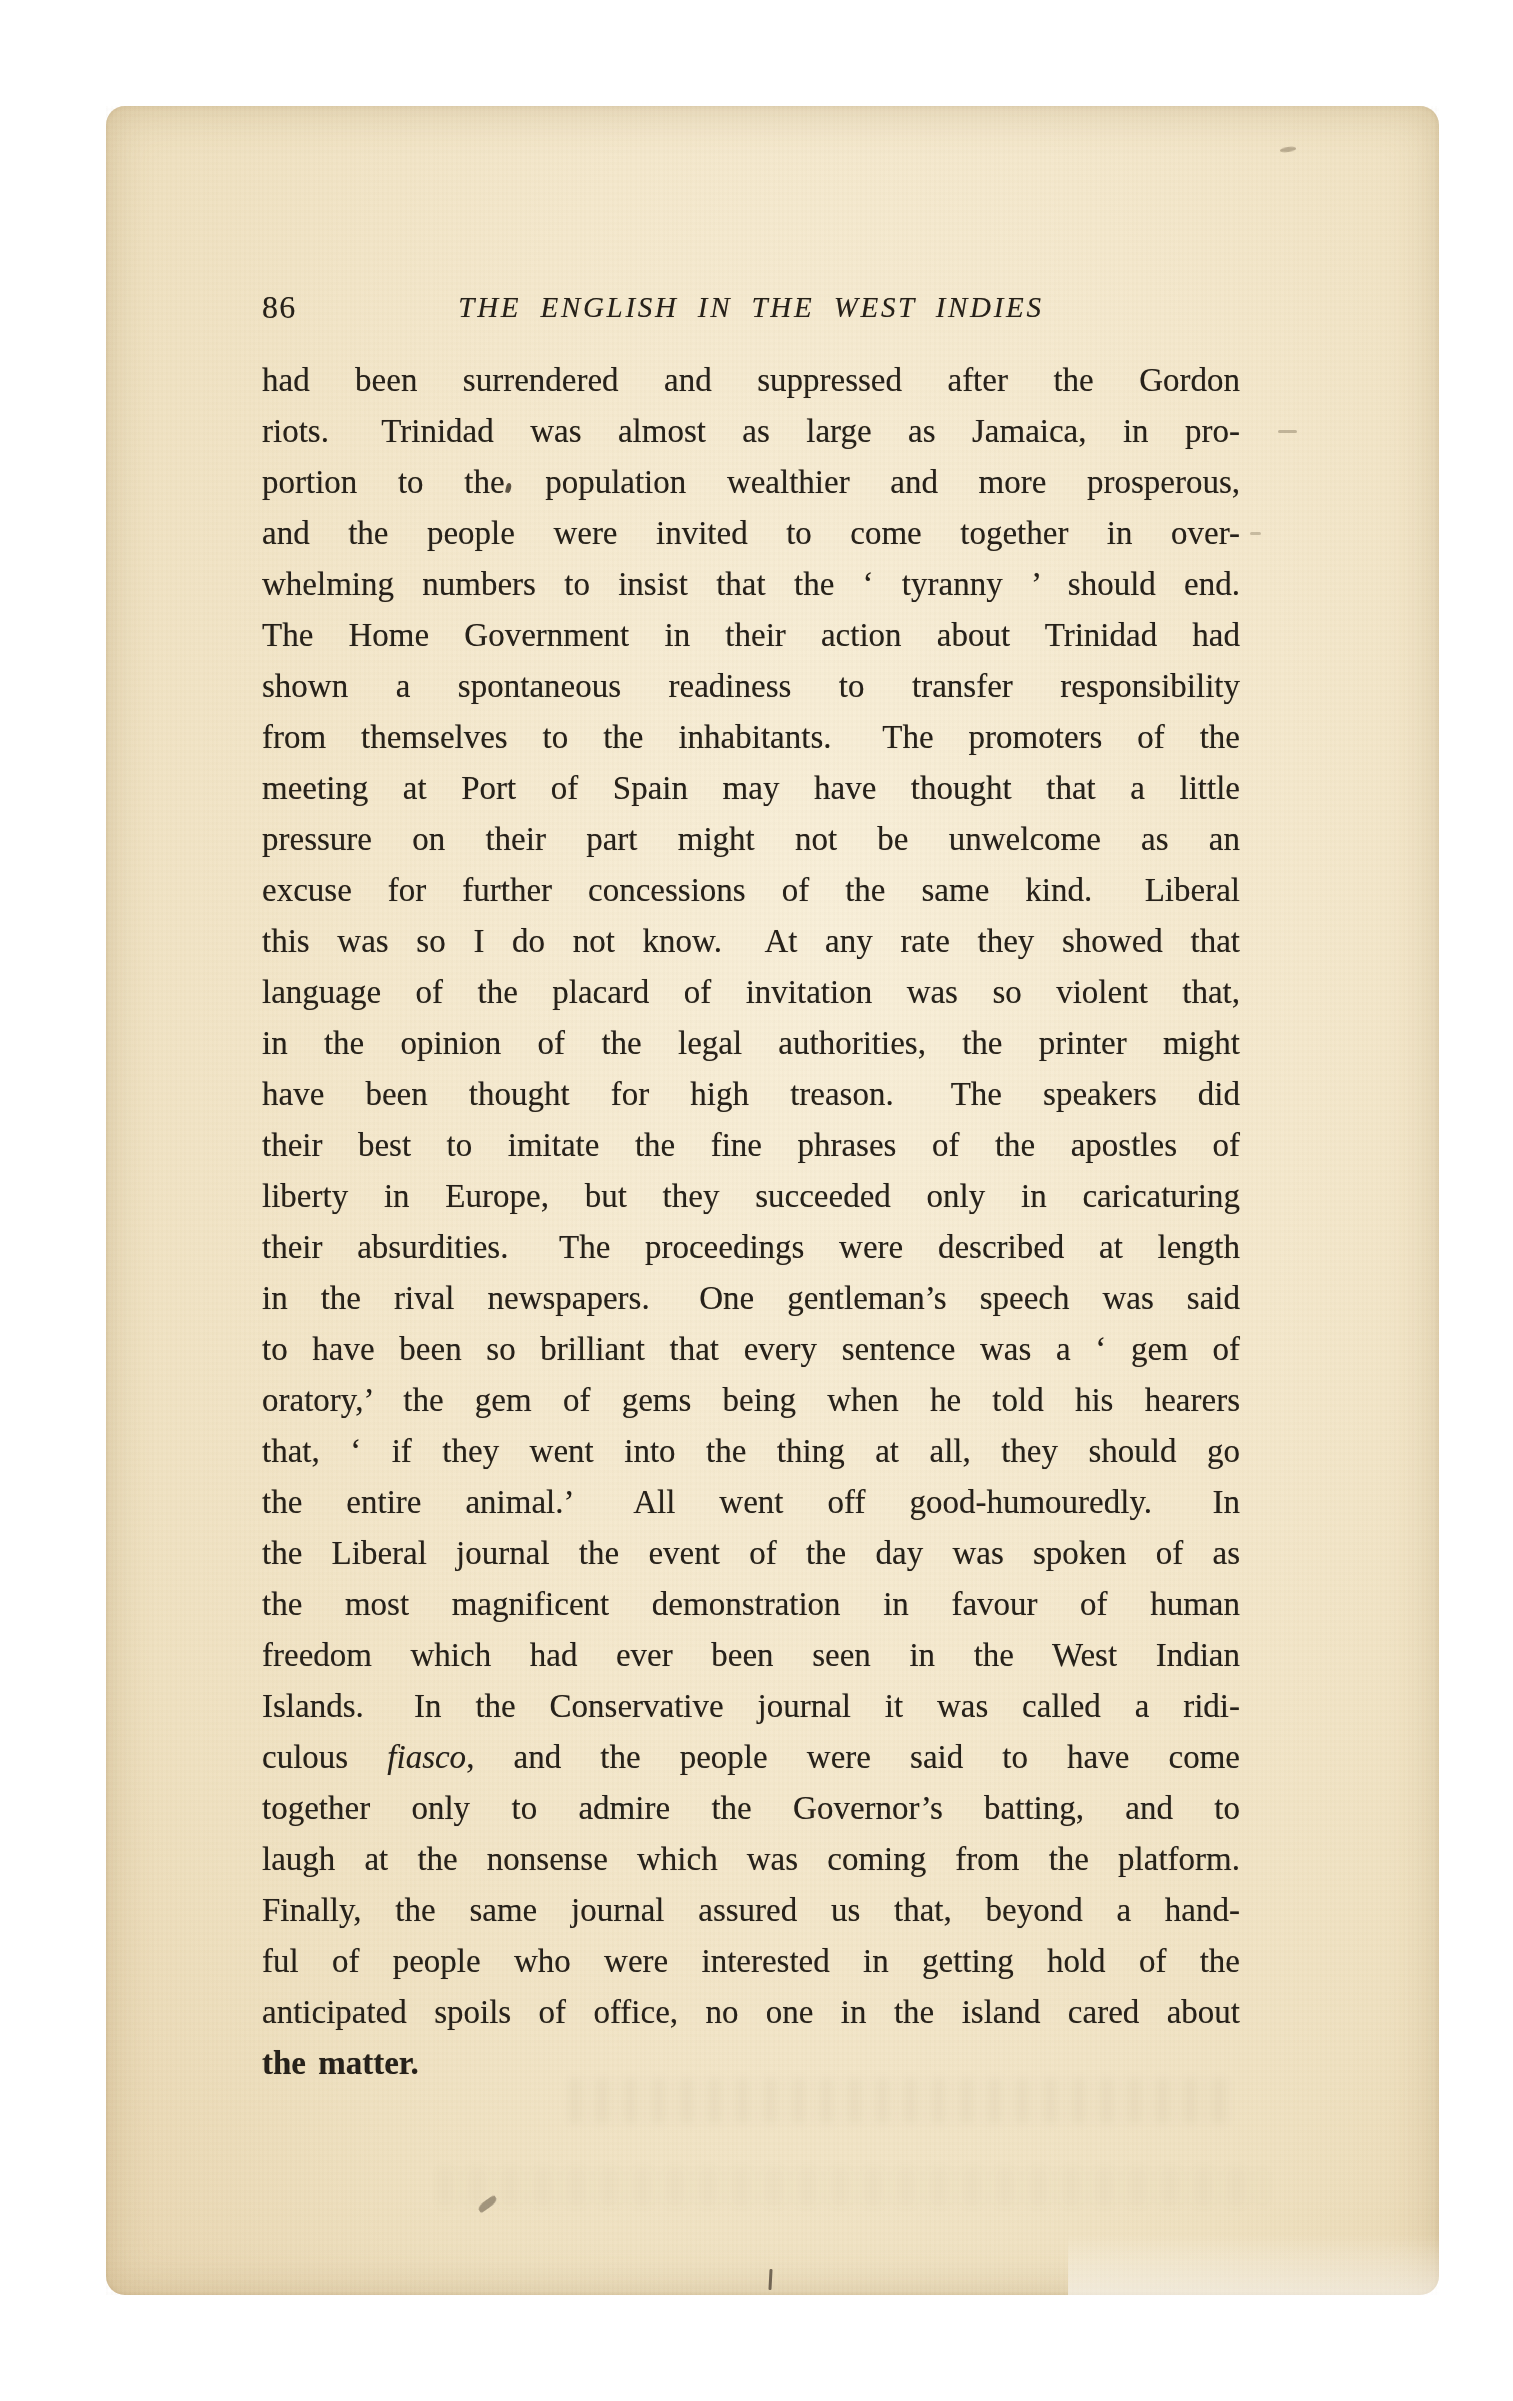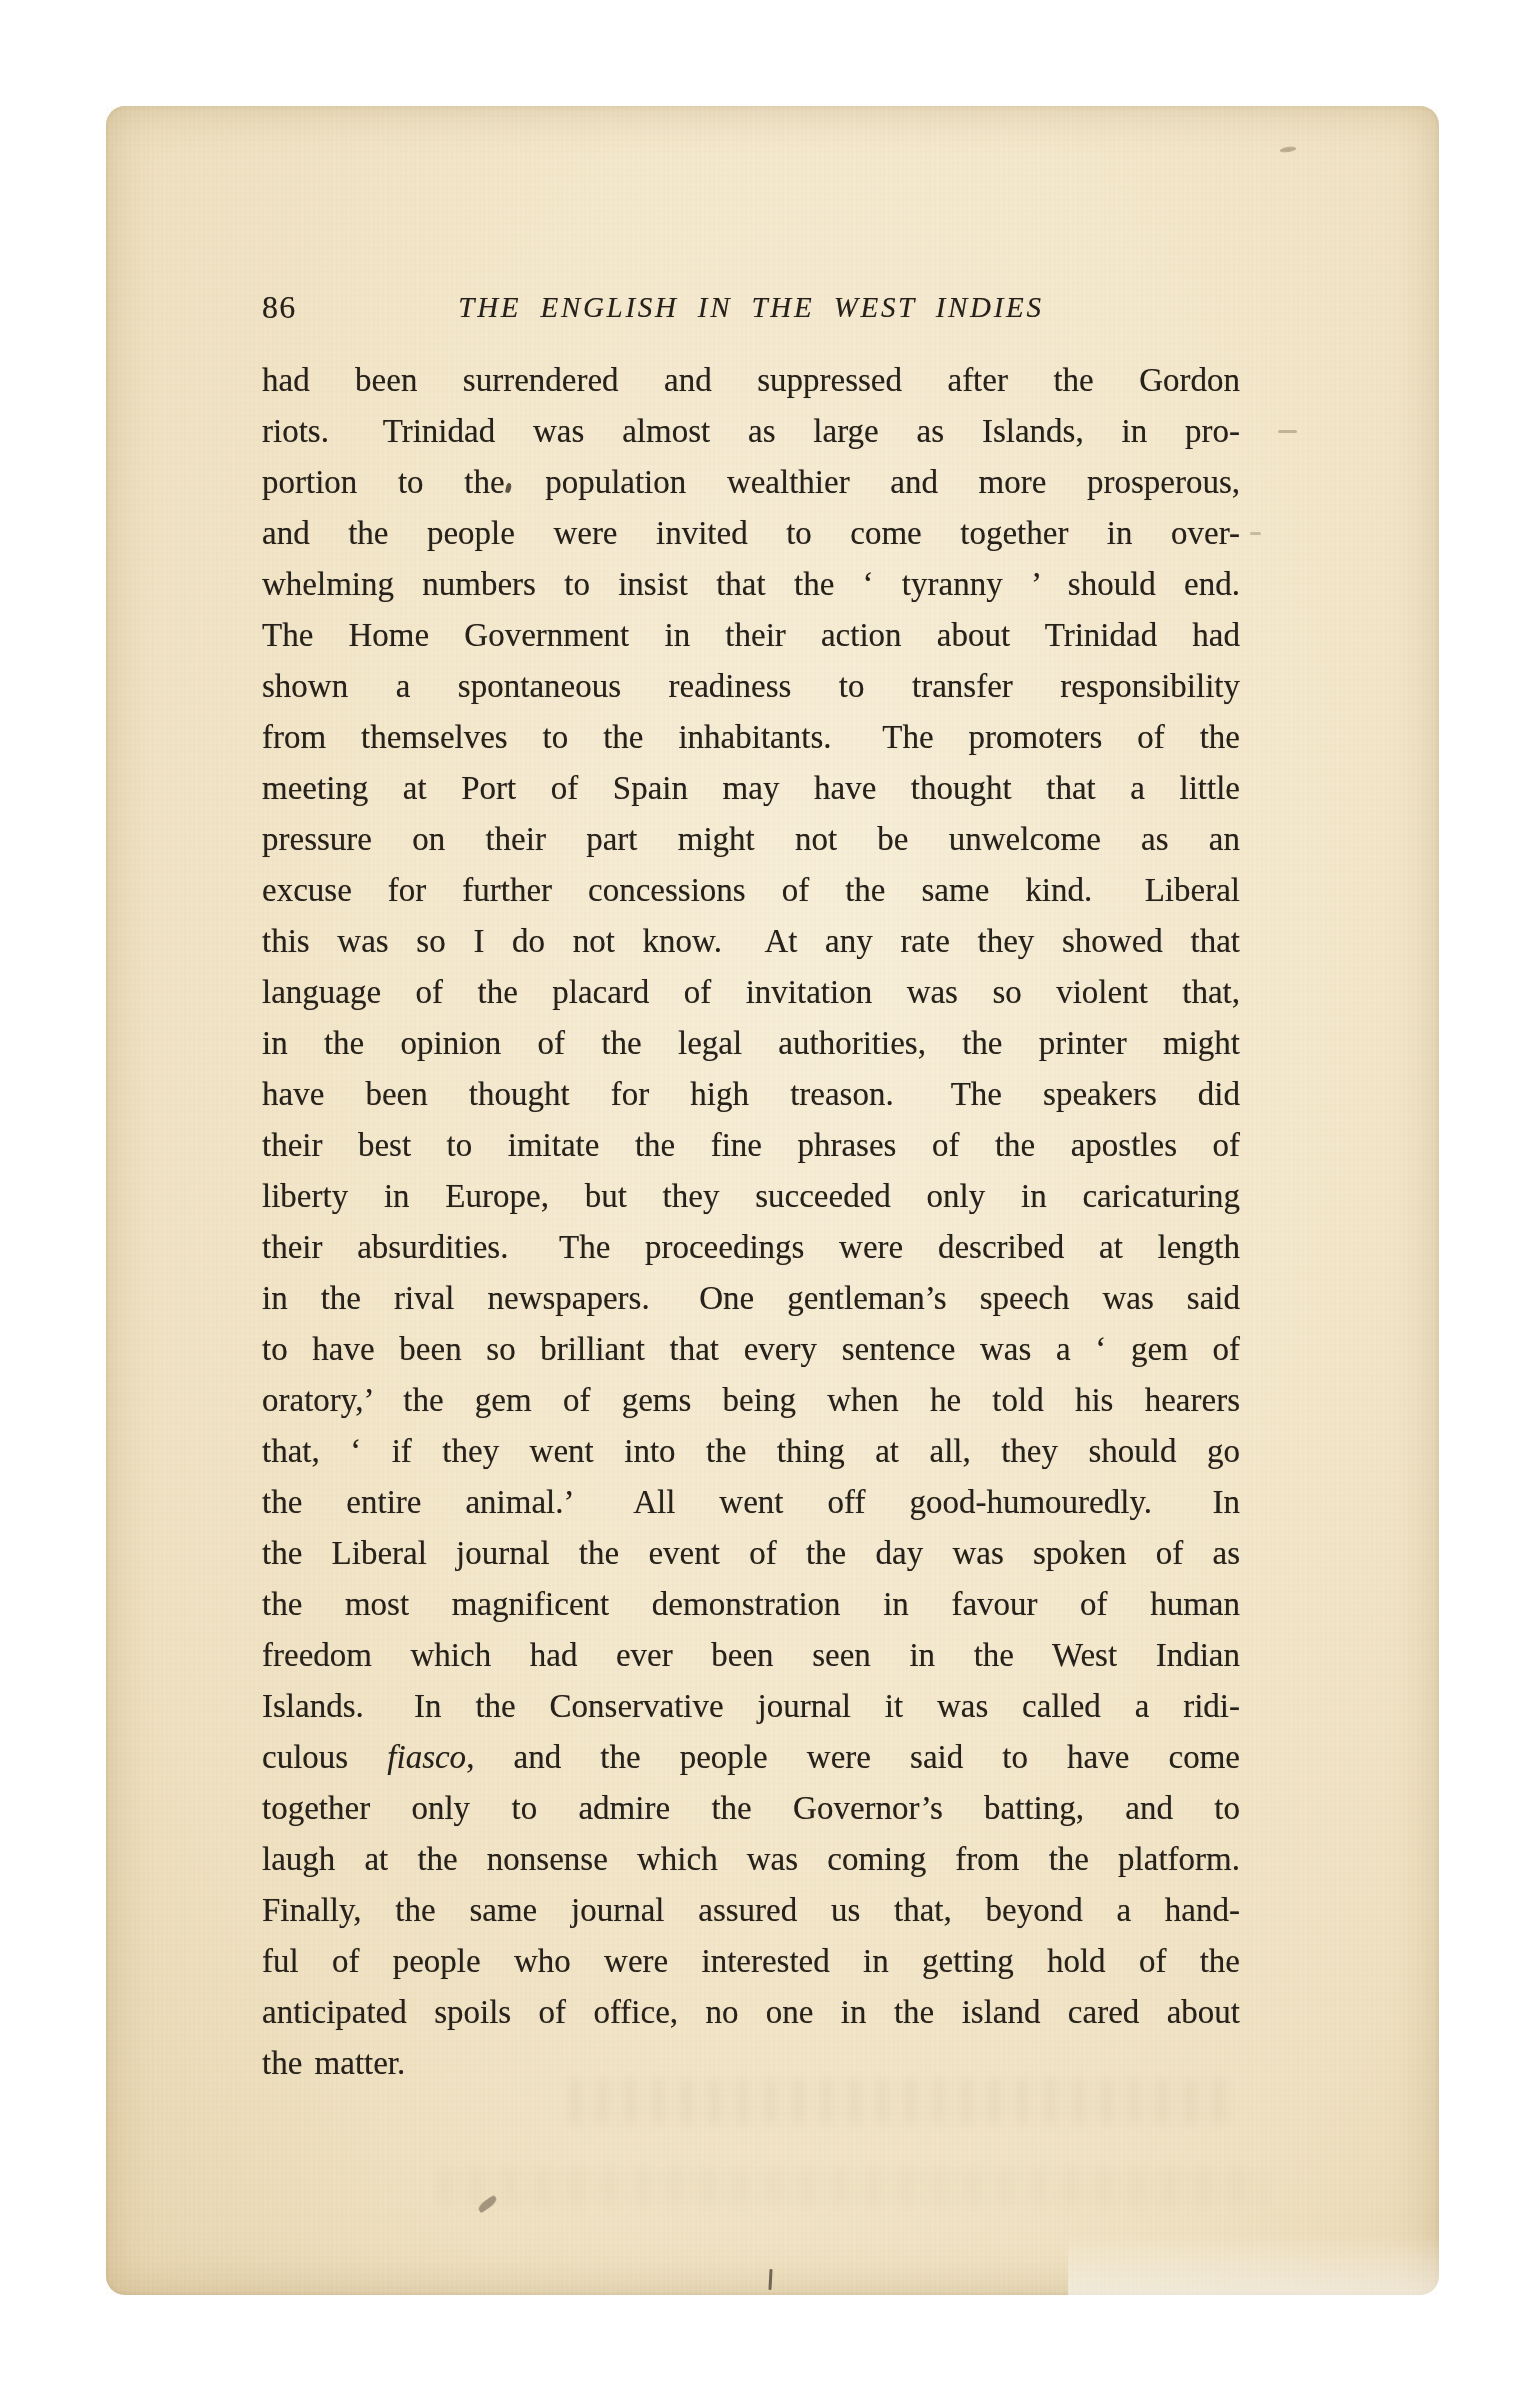--- a/index.html
+++ b/index.html
@@ -80,20 +80,21 @@
     font-size: 33px;
     word-spacing: 4px;
     text-align: justify;
     text-align-last: justify;
     white-space: normal;
     overflow: visible;
     text-shadow: 0 0 0.7px rgba(38,28,14,0.42);
   }
   .line.last {
     text-align-last: left;
+    font-weight: bold;
   }
   .line i { font-style: italic; }
 
   
   .artifact { position: absolute; pointer-events: none; }
   .ink-speck {
     left: 244px; top: 199px;
     width: 5.3px; height: 10px;
     background: rgba(40,32,20,0.75);
     border-radius: 60% 60% 60% 20%;
@@ -159,21 +160,21 @@
   <div class="page">
 
     <div class="header">
       <span class="pagenum">86</span>
       <span class="artifact ink-speck"></span>
       <span class="title">THE ENGLISH IN THE WEST INDIES</span>
     </div>
 
     <div class="body-block">
       <div class="line">had been surrendered and suppressed after the Gordon</div>
-      <div class="line">riots.  Trinidad was almost as large as Islands, in pro-</div>
+      <div class="line">riots.  Trinidad was almost as large as Jamaica, in pro-</div>
       <div class="line">portion to the population wealthier and more prosperous,</div>
       <div class="line">and the people were invited to come together in over-</div>
       <div class="line">whelming numbers to insist that the ‘ tyranny ’ should end.</div>
       <div class="line">The Home Government in their action about Trinidad had</div>
       <div class="line">shown a spontaneous readiness to transfer responsibility</div>
       <div class="line">from themselves to the inhabitants.  The promoters of the</div>
       <div class="line">meeting at Port of Spain may have thought that a little</div>
       <div class="line">pressure on their part might not be unwelcome as an</div>
       <div class="line">excuse for further concessions of the same kind.  Liberal</div>
       <div class="line">this was so I do not know.  At any rate they showed that</div>

